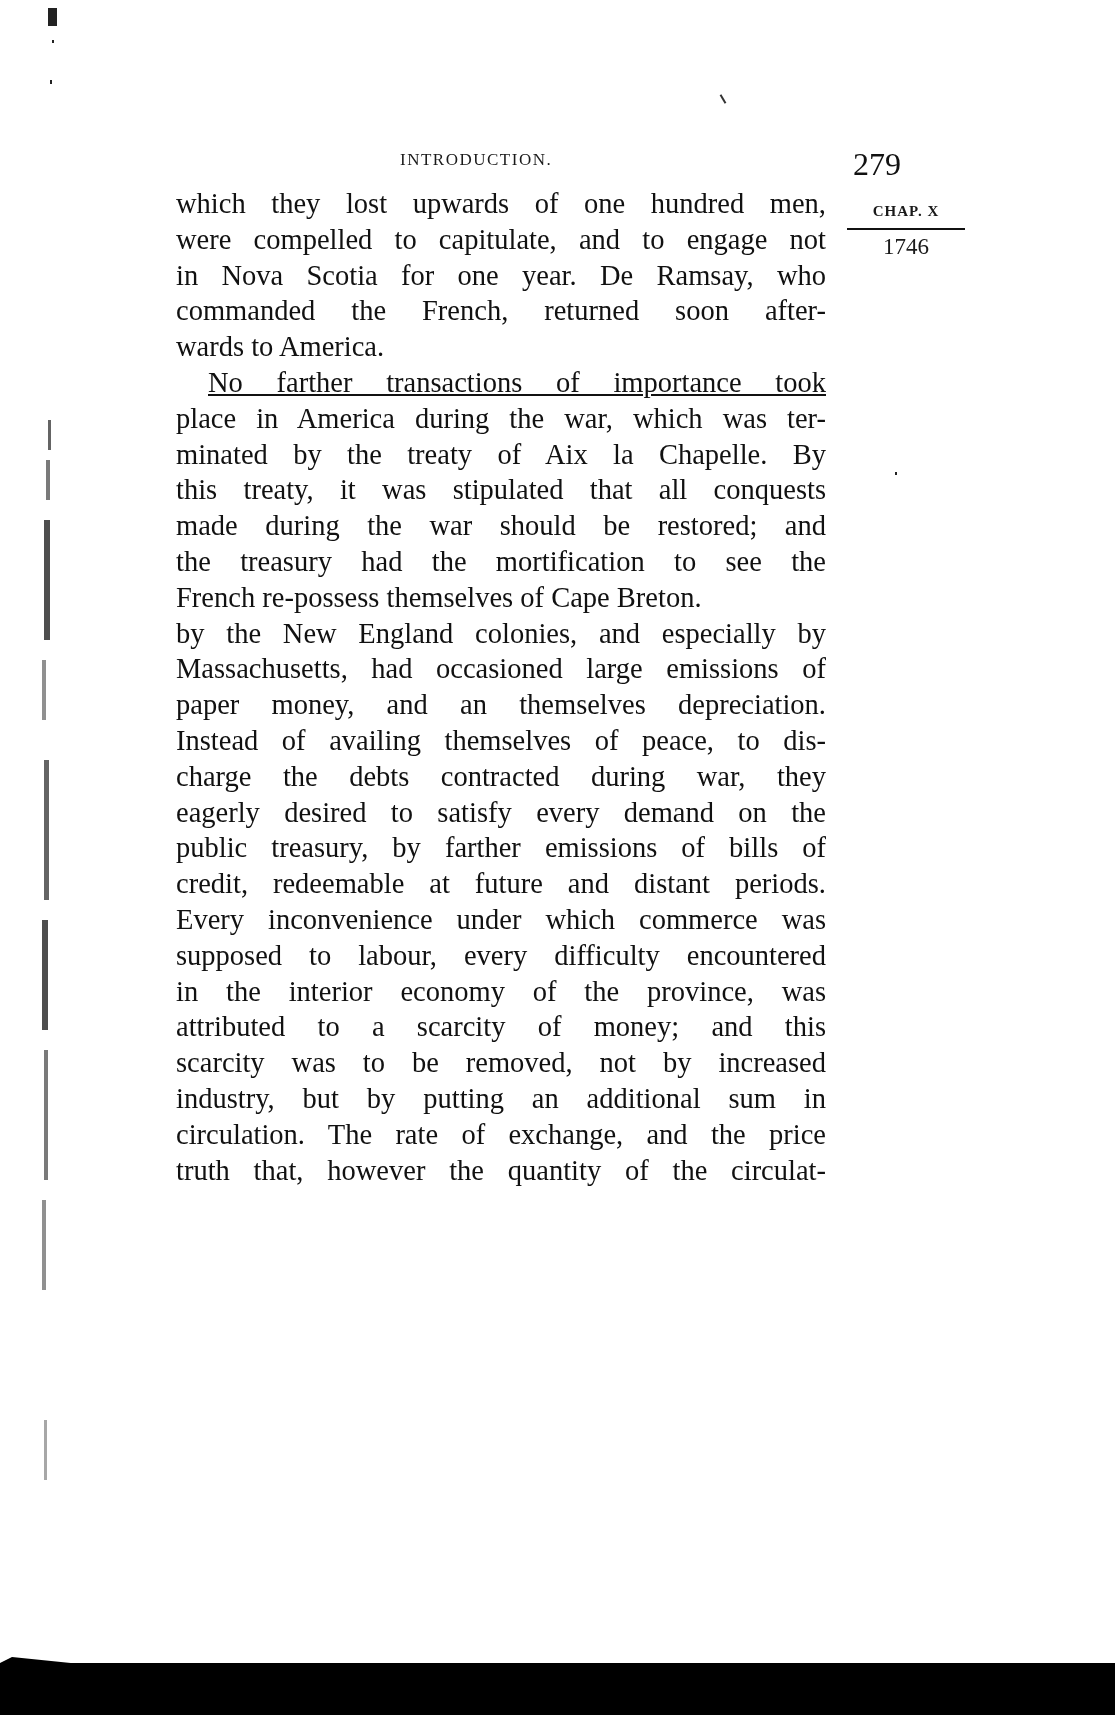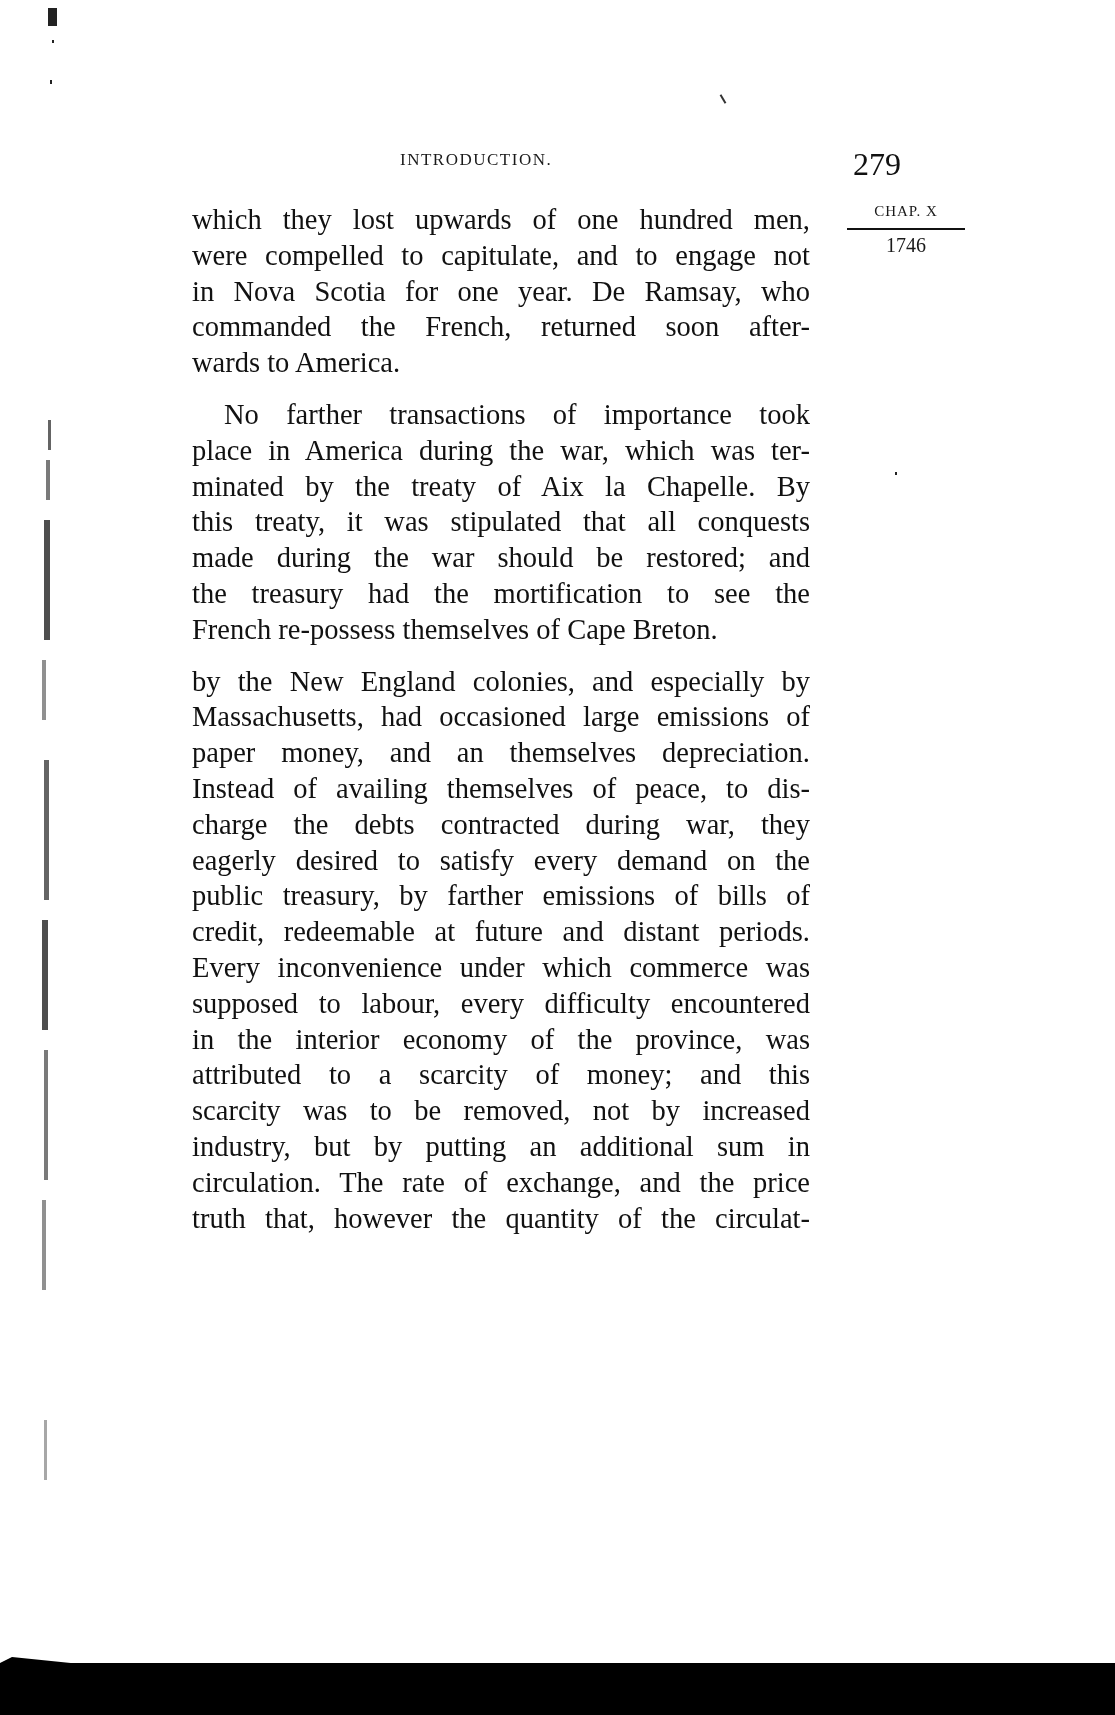--- a/index.html
+++ b/index.html
@@ -55,55 +55,57 @@
       left: 847px;
       top: 203px;
       width: 118px;
       text-align: center;
     }
     .marginal .chap {
       font-size: 15px;
       letter-spacing: 1px;
       text-transform: uppercase;
       color: #1a1a1a;
+      font-weight: bold;
     }
     .marginal .rule {
       height: 2px;
       background: #111;
       margin: 8px 0 4px 0;
     }
     .marginal .year {
-      font-size: 20px;
+      font-size: 23px;
       color: #1a1a1a;
     }
     .text-block {
       position: absolute;
       left: 176px;
       top: 186px;
       width: 650px;
       font-size: 28.5px;
       line-height: 35.8px;
     }
     .text-block p {
-      margin: 16px;
+      margin: 0;
       text-align: justify;
     }
     .line {
       display: block;
       text-align: justify;
       text-align-last: justify;
       white-space: nowrap;
       height: 35.8px;
       overflow: visible;
     }
     .line.last {
       text-align-last: left;
     }
     .line.indent {
       padding-left: 32px;
+      text-decoration: underline;
     }
     .tick-mark {
       position: absolute;
       left: 722px;
       top: 94px;
       width: 2px;
       height: 10px;
       background: #333;
       transform: rotate(-30deg);
     }

